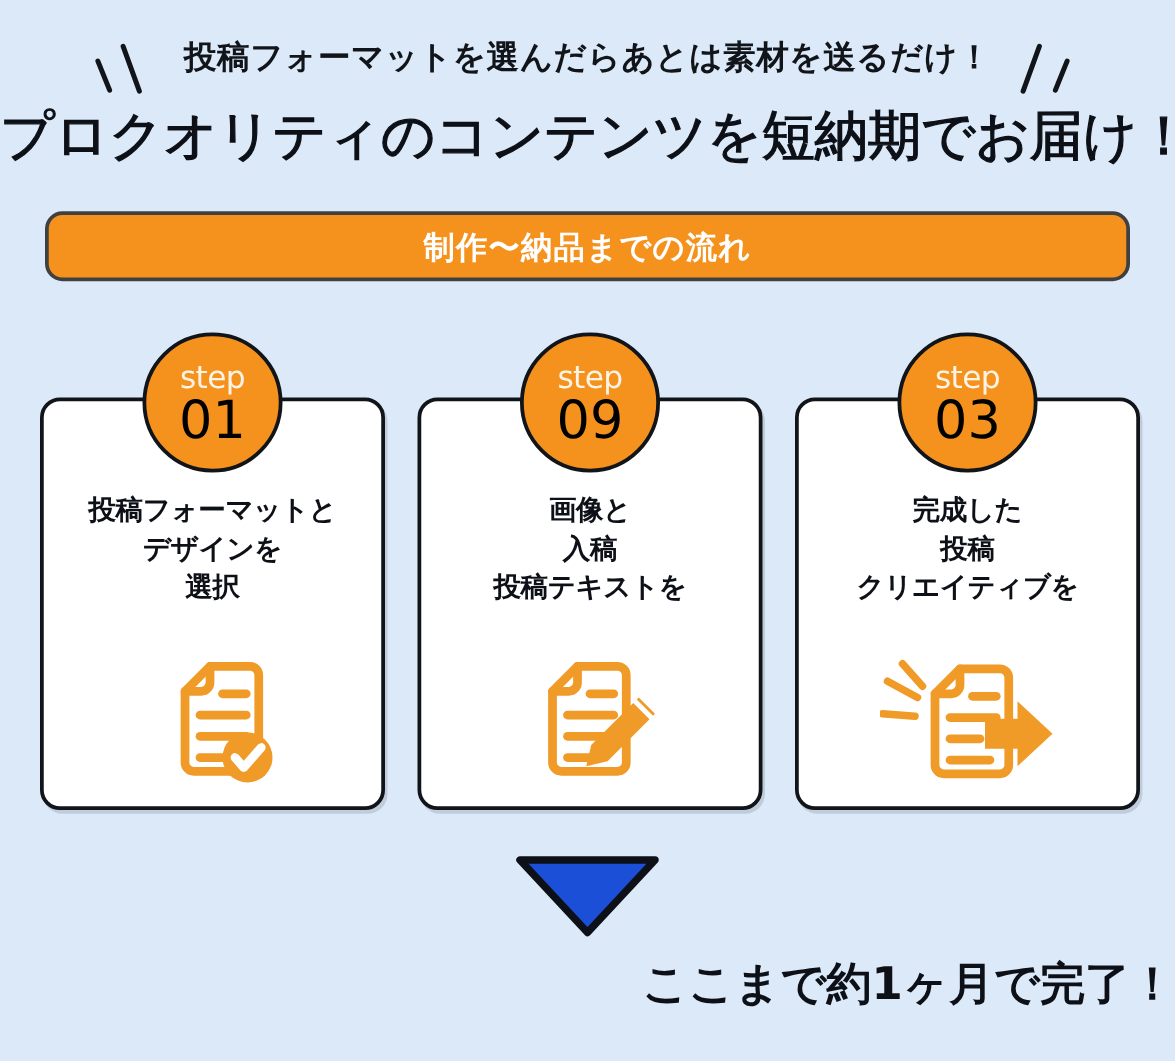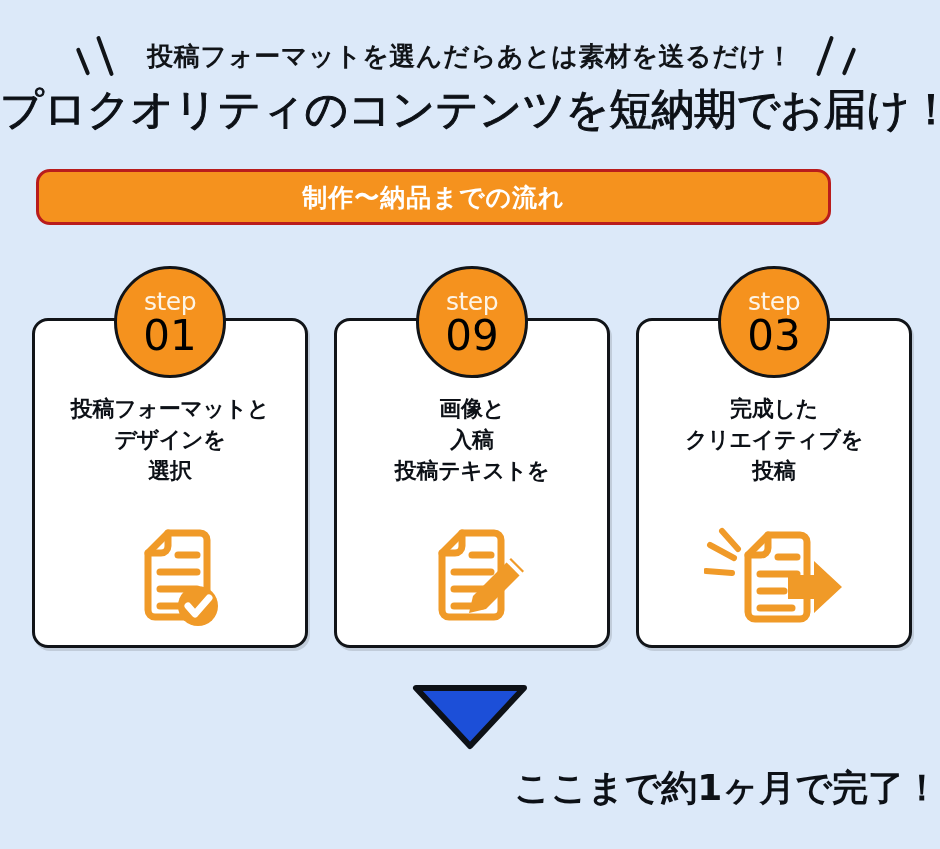--- a/index.html
+++ b/index.html
@@ -23,21 +23,21 @@
     width: 940px;
     height: 150px;
   }
   .subheadline-row {
     position: absolute;
     top: 33px;
     left: 0;
     width: 940px;
     height: 46px;
     display: flex;
-    align-items: center;
+    align-items: flex-start;
     justify-content: center;
     gap: 14px;
   }
   .subheadline {
     font-size: 26px;
     font-weight: 700;
     color: #111418;
     letter-spacing: 0.5px;
     white-space: nowrap;
     line-height: 1;
@@ -87,24 +87,24 @@
     white-space: nowrap;
     line-height: 1.08;
     -webkit-text-stroke: 1px #0d1117;
   }
 
   
   .banner {
     position: absolute;
     left: 36px;
     top: 169px;
-    width: 795px;
+    width: 868px;
     height: 56px;
     background: #F5921E;
-    border: 3px solid #b91c1c;
+    border: 3px solid #404040;
     border-radius: 14px;
     box-sizing: border-box;
     display: flex;
     align-items: center;
     justify-content: center;
   }
   .banner-text {
     font-size: 25px;
     font-weight: 900;
     color: #ffffff;
@@ -293,22 +293,22 @@
     </div>
   </div>
 
   <div class="step-card">
     <div class="badge">
       <span class="badge-step">step</span>
       <span class="badge-num">03</span>
     </div>
     <div class="card-text">
       <span class="ln">完成した</span>
+      <span class="ln">投稿</span>
       <span class="ln">クリエイティブを</span>
-      <span class="ln">投稿</span>
     </div>
     <div class="card-icon">
       <svg width="140" height="100" viewBox="0 0 140 100" fill="none">
         <line x1="6" y1="18" x2="30" y2="31" stroke="#F09A28" stroke-width="6" stroke-linecap="round"></line>
         <line x1="2" y1="44" x2="28" y2="46" stroke="#F09A28" stroke-width="6" stroke-linecap="round"></line>
         <line x1="18" y1="4" x2="34" y2="22" stroke="#F09A28" stroke-width="6" stroke-linecap="round"></line>
         <path d="M44 28 L64 8 H96 a7 7 0 0 1 7 7 V85 a7 7 0 0 1 -7 7 H51 a7 7 0 0 1 -7 -7 Z" stroke="#F09A28" stroke-width="7" stroke-linejoin="round" fill="none"></path>
         <path d="M64 8 V21 a7 7 0 0 1 -7 7 H44" stroke="#F09A28" stroke-width="7" stroke-linejoin="round" stroke-linecap="round" fill="none"></path>
         <line x1="74" y1="30" x2="93" y2="30" stroke="#F09A28" stroke-width="7" stroke-linecap="round"></line>
         <line x1="56" y1="47" x2="93" y2="47" stroke="#F09A28" stroke-width="7" stroke-linecap="round"></line>

